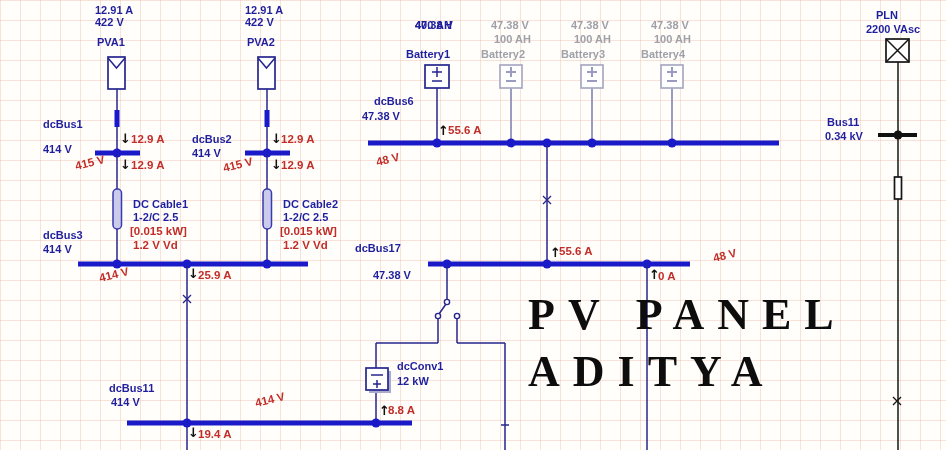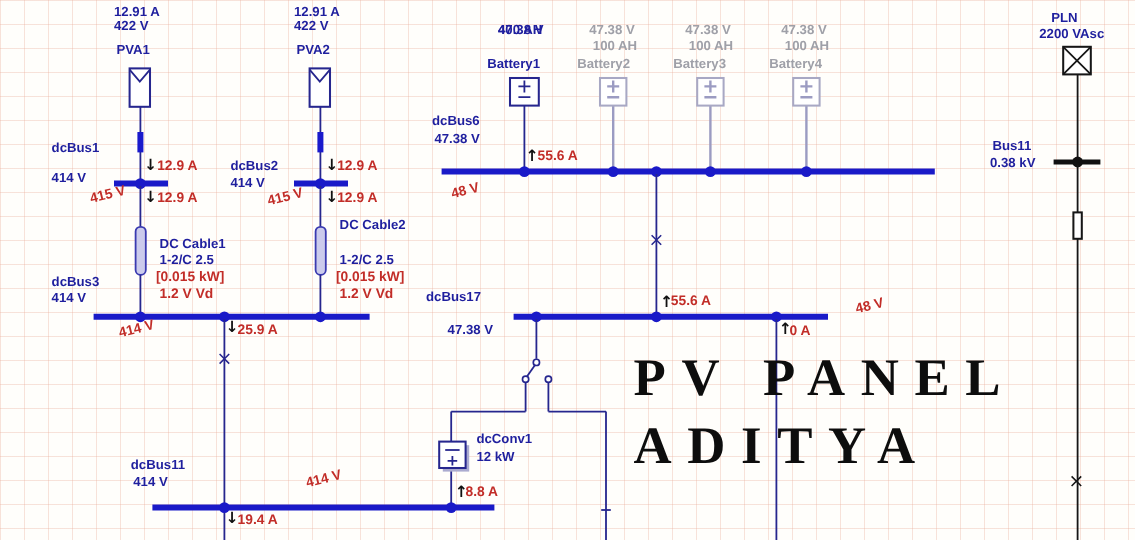--- a/index.html
+++ b/index.html
@@ -212,21 +212,21 @@
   <span class="lbl red rot" style="left:225px;top:162px">415 V</span>
   <span class="arr" style="left:271px;top:132px">↓</span>
   <span class="lbl red" style="left:281px;top:133px">12.9 A</span>
   <span class="arr" style="left:271px;top:158px">↓</span>
   <span class="lbl red" style="left:281px;top:159px">12.9 A</span>
 
   <span class="lbl" style="left:133px;top:198px">DC Cable1</span>
   <span class="lbl" style="left:133px;top:211px">1-2/C 2.5</span>
   <span class="lbl red" style="left:130px;top:225px">[0.015 kW]</span>
   <span class="lbl red" style="left:133px;top:239px">1.2 V Vd</span>
-  <span class="lbl" style="left:283px;top:182px">DC Cable2</span>
+  <span class="lbl" style="left:283px;top:198px">DC Cable2</span>
   <span class="lbl" style="left:283px;top:211px">1-2/C 2.5</span>
   <span class="lbl red" style="left:280px;top:225px">[0.015 kW]</span>
   <span class="lbl red" style="left:283px;top:239px">1.2 V Vd</span>
 
   <span class="lbl" style="left:43px;top:229px">dcBus3</span>
   <span class="lbl" style="left:43px;top:243px">414 V</span>
   <span class="lbl red rot" style="left:101px;top:272px">414 V</span>
   <span class="arr" style="left:188px;top:267px">↓</span>
   <span class="lbl red" style="left:198px;top:269px">25.9 A</span>
 
@@ -236,21 +236,21 @@
   <span class="lbl gray" style="left:491px;top:19px">47.38 V</span>
   <span class="lbl gray" style="left:494px;top:33px">100 AH</span>
   <span class="lbl gray" style="left:481px;top:48px">Battery2</span>
   <span class="lbl gray" style="left:571px;top:19px">47.38 V</span>
   <span class="lbl gray" style="left:574px;top:33px">100 AH</span>
   <span class="lbl gray" style="left:561px;top:48px">Battery3</span>
   <span class="lbl gray" style="left:651px;top:19px">47.38 V</span>
   <span class="lbl gray" style="left:654px;top:33px">100 AH</span>
   <span class="lbl gray" style="left:641px;top:48px">Battery4</span>
 
-  <span class="lbl" style="left:360px;top:95px">dcBus6</span>
+  <span class="lbl" style="left:374px;top:95px">dcBus6</span>
   <span class="lbl" style="left:362px;top:110px">47.38 V</span>
   <span class="lbl red rot" style="left:378px;top:156px">48 V</span>
   <span class="arr" style="left:438px;top:124px">↑</span>
   <span class="lbl red" style="left:448px;top:124px">55.6 A</span>
 
   <span class="lbl" style="left:355px;top:242px">dcBus17</span>
   <span class="lbl" style="left:373px;top:269px">47.38 V</span>
   <span class="arr" style="left:550px;top:246px">↑</span>
   <span class="lbl red" style="left:559px;top:245px">55.6 A</span>
   <span class="arr" style="left:649px;top:268px">↑</span>
@@ -264,18 +264,18 @@
 
   <span class="lbl" style="left:109px;top:382px">dcBus11</span>
   <span class="lbl" style="left:111px;top:396px">414 V</span>
   <span class="lbl red rot" style="left:257px;top:397px">414 V</span>
   <span class="arr" style="left:188px;top:426px">↓</span>
   <span class="lbl red" style="left:198px;top:428px">19.4 A</span>
 
   <span class="lbl" style="left:876px;top:9px">PLN</span>
   <span class="lbl" style="left:866px;top:23px">2200 VAsc</span>
   <span class="lbl" style="left:827px;top:116px">Bus11</span>
-  <span class="lbl" style="left:825px;top:130px">0.38 kV</span>
+  <span class="lbl" style="left:825px;top:130px">0.34 kV</span>
 
   <span class="title" style="left:528px;top:350px">ADITYA</span>
   <span class="title" style="left:528px;top:293px">PV PANEL</span>
 
 </div>
 
 </body></html>

